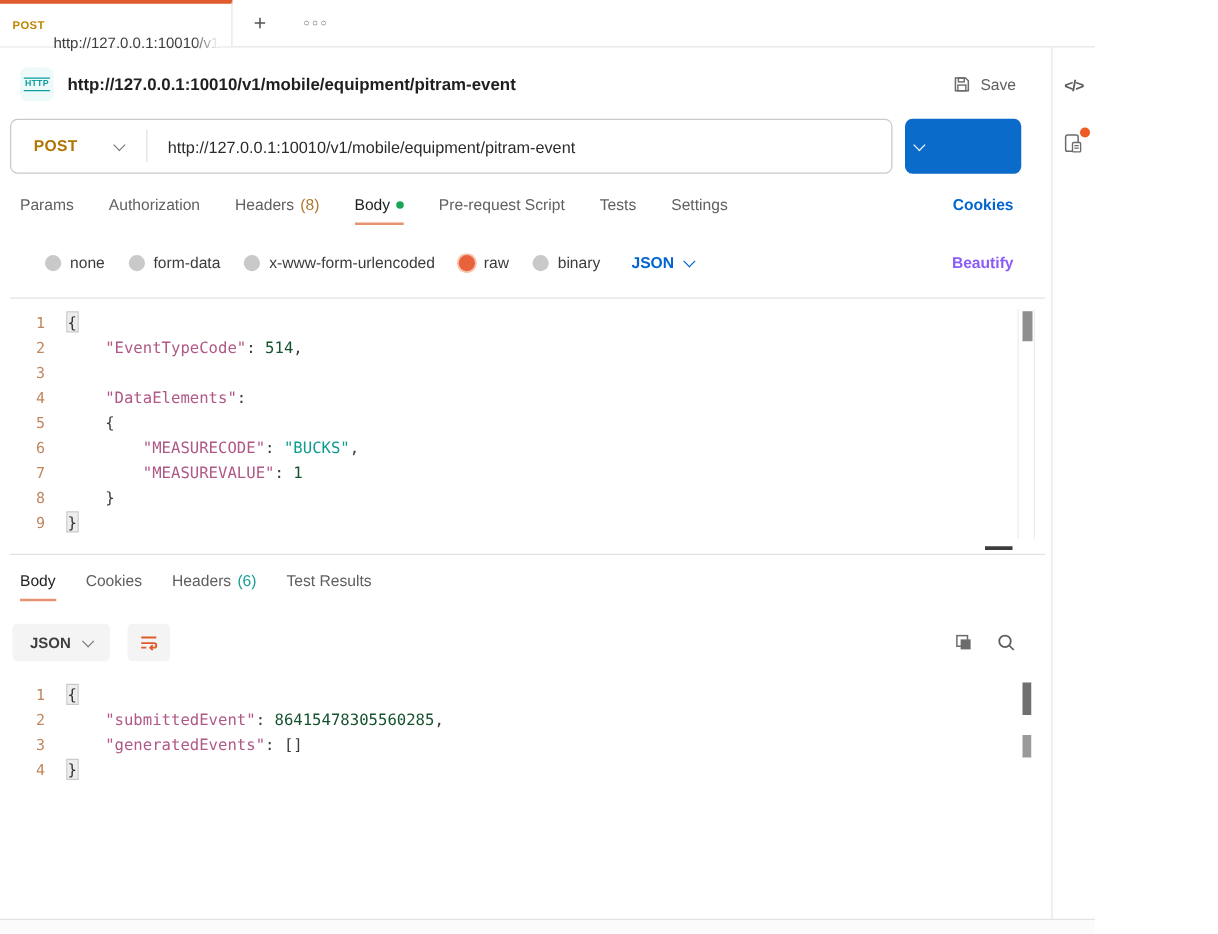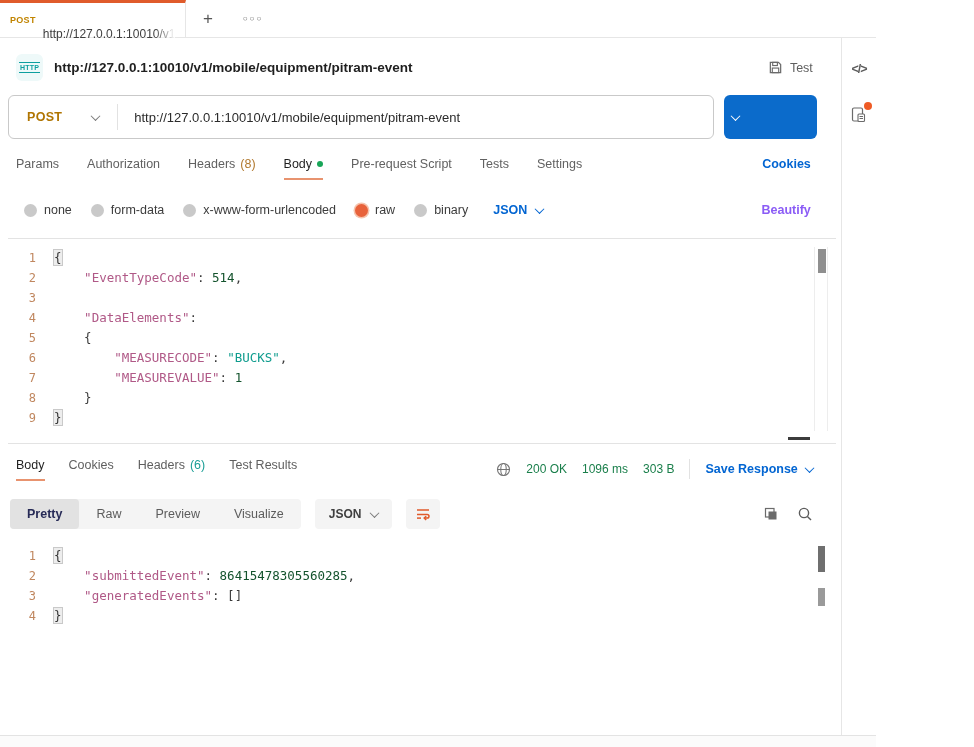--- a/index.html
+++ b/index.html
@@ -58,21 +58,21 @@
   .req-tabs { display:flex; align-items:flex-start; gap:28px; padding:0 30px 0 16px; margin-top:18px;
               height:30px; font-size:12.5px; color:#616161;justify-content:space-between; }
   .rtab { padding-bottom:9px; position:relative; display:flex; align-items:center; gap:5px; }
   .rtab.active { color:#1f1f1f; }
   .rtab.active::after { content:""; position:absolute; left:0; right:0; bottom:0; height:2px; background:#e8936f; }
   .count-tan { color:#b1792f; } .count-teal { color:#1a9e96; }
   .green-dot { width:6px; height:6px; border-radius:50%; background:#18a558; display:inline-block; }
   .cookies-link { margin-left:auto; color:#0265d2; font-weight:700; font-size:12.5px; }
 
   
-  .mode-row { display:flex; align-items:center; gap:19px; padding:0 30px 0 24px; margin-top:9px;
+  .mode-row { display:flex; align-items:center; gap:19px; padding:0 30px 0 36px; margin-top:9px;
               height:28px; font-size:12.5px; color:#3c3c3c; }
   .radio { display:flex; align-items:center; gap:7px; }
   .radio-dot { width:13px; height:13px; border-radius:50%; background:#c9c9c9; flex:none; }
   .radio.selected .radio-dot { background:#e8623b; box-shadow:0 0 0 1.5px #f6c4ae; }
   .json-select { color:#0265d2; font-weight:700; display:flex; align-items:center; gap:9px; margin-left:6px; }
   .beautify-link { margin-left:auto; color:#8b5cf6; font-weight:700; }
 
   
   .editor { position:relative; font-family:"DejaVu Sans Mono","Liberation Mono",monospace;
             font-size:12.5px; line-height:20px; }
@@ -141,21 +141,21 @@
         <div class="http-badge">
             <span>HTTP</span>
           </div>
         <div class="req-title">http://127.0.0.1:10010/v1/mobile/equipment/pitram-event</div>
         <div class="save-btn">
           <svg class="icon" width="15" height="15" viewBox="0 0 16 16">
             <path d="M2.5 2.5h8.6l2.4 2.4v8.6h-11z" fill="none" stroke="#6b6b6b" stroke-width="1.3"></path>
             <rect x="5" y="2.5" width="5" height="3.4" fill="none" stroke="#6b6b6b" stroke-width="1.2"></rect>
             <rect x="4.6" y="8.6" width="6.8" height="4.9" fill="none" stroke="#6b6b6b" stroke-width="1.2"></rect>
           </svg>
-          <span>Test</span>
+          <span>Save</span>
         </div>
       </div>
 
       <div class="url-row">
         <div class="url-box">
           <div class="method-select">
             <span class="method-label">POST</span>
             <span class="chev chev-gray"></span>
           </div>
           <div class="divider-v"></div>
@@ -277,52 +277,23 @@
         <div class="rtab">
           <span>Cookies</span>
         </div>
         <div class="rtab">
           <span>Headers</span>
           <span class="count-teal">(6)</span>
         </div>
         <div class="rtab">
           <span>Test Results</span>
         </div>
-        <div class="status-group">
-          <svg class="icon" width="15" height="15" viewBox="0 0 16 16">
-            <circle cx="8" cy="8" r="6.4" fill="none" stroke="#757575" stroke-width="1.2"></circle>
-            <ellipse cx="8" cy="8" rx="2.9" ry="6.4" fill="none" stroke="#757575" stroke-width="1.1"></ellipse>
-            <line x1="1.6" y1="8" x2="14.4" y2="8" stroke="#757575" stroke-width="1.1"></line>
-          </svg>
-          <span class="status-item">200 OK</span>
-          <span class="status-item">1096 ms</span>
-          <span class="status-item">303 B</span>
-          <div class="divider-v" style="height:20px;"></div>
-          <div class="save-resp">
-            <span>Save Response</span>
-            <span class="chev chev-blue"></span>
-          </div>
-        </div>
       </div>
 
       <div class="resp-toolbar">
-        <div class="view-group">
-          <div class="view selected">
-            <span>Pretty</span>
-          </div>
-          <div class="view">
-            <span>Raw</span>
-          </div>
-          <div class="view">
-            <span>Preview</span>
-          </div>
-          <div class="view">
-            <span>Visualize</span>
-          </div>
-        </div>
         <div class="lang-pill">
           <span>JSON</span>
           <span class="chev chev-gray"></span>
         </div>
         <div class="wrap-pill">
           <svg class="icon" width="16" height="16" viewBox="0 0 16 16">
             <line x1="2" y1="4" x2="14" y2="4" stroke="#e05a2b" stroke-width="1.5"></line>
             <path d="M2 8.5 h10.2 a1.8 1.8 0 0 1 0 3.6 h-2.6" fill="none" stroke="#e05a2b" stroke-width="1.5"></path>
             <path d="M11.2 10.2 l-2 1.9 2 1.9" fill="none" stroke="#e05a2b" stroke-width="1.5"></path>
             <line x1="2" y1="12.1" x2="6" y2="12.1" stroke="#e05a2b" stroke-width="1.5"></line>

